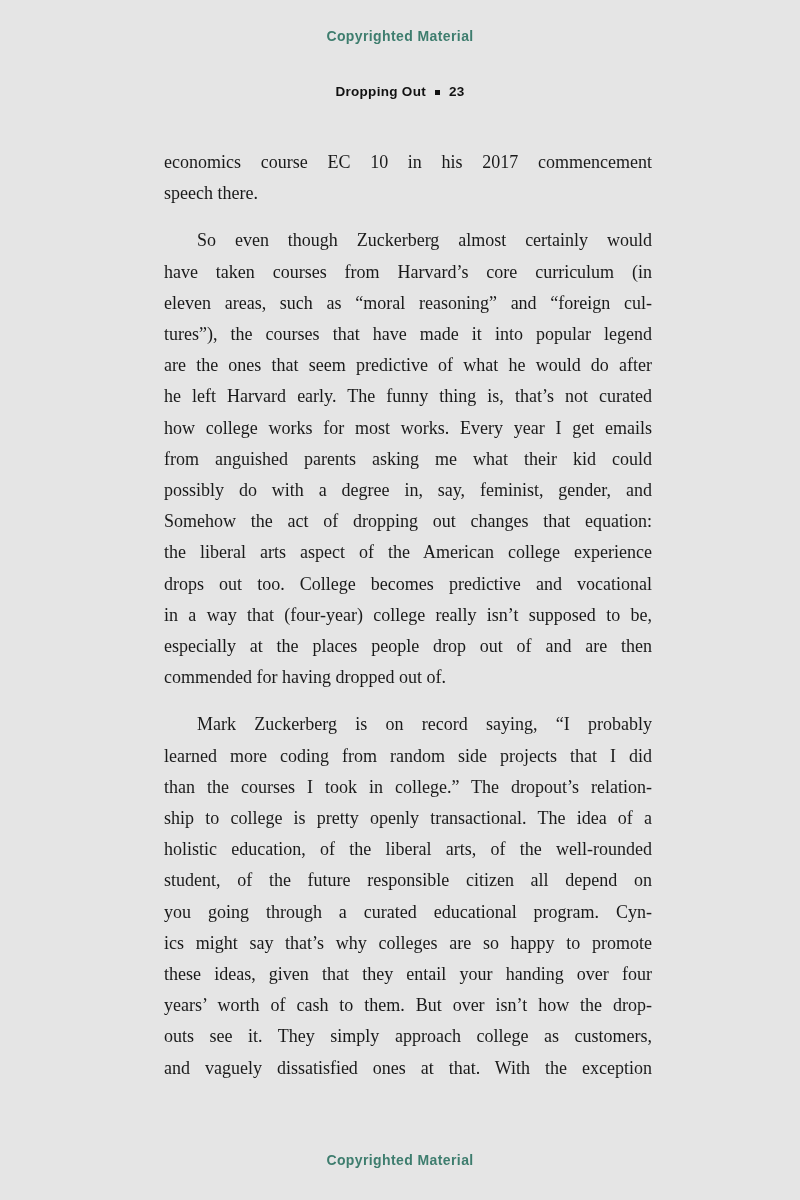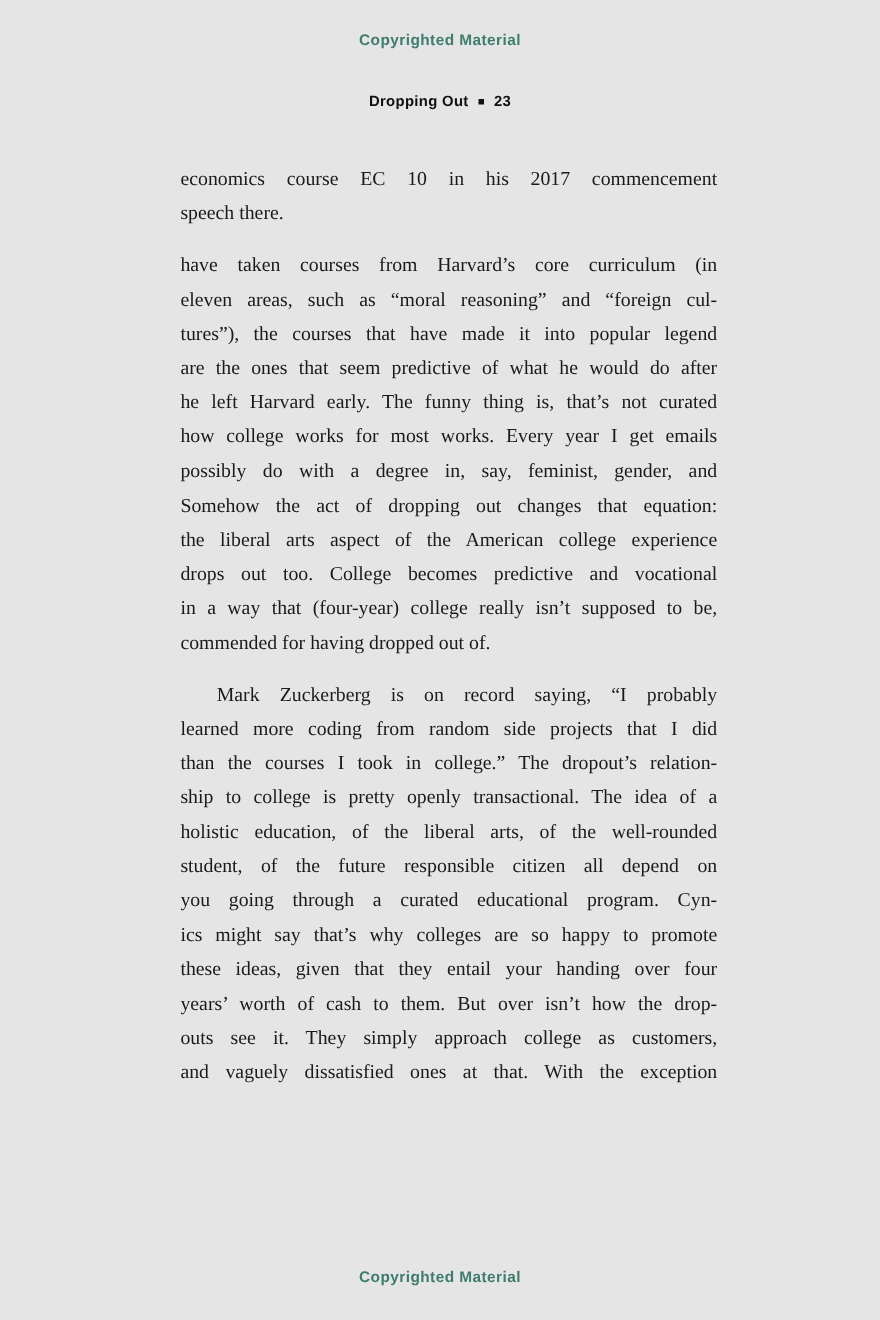--- a/index.html
+++ b/index.html
@@ -81,31 +81,34 @@
     <span class="bullet"></span>
     <span>23</span>
   </div>
 
   <div class="body-text">
       <div class="paragraph">
         <div class="line">economics course EC 10 in his 2017 commencement</div>
         <div class="line last">speech there.</div>
       </div>
       <div class="paragraph">
+        <div class="line indent">So even though Zuckerberg almost certainly would</div>
         <div class="line">have taken courses from Harvard’s core curriculum (in</div>
         <div class="line">eleven areas, such as “moral reasoning” and “foreign cul-</div>
         <div class="line">tures”), the courses that have made it into popular legend</div>
         <div class="line">are the ones that seem predictive of what he would do after</div>
         <div class="line">he left Harvard early. The funny thing is, that’s not curated</div>
         <div class="line">how college works for most works. Every year I get emails</div>
+        <div class="line">from anguished parents asking me what their kid could</div>
         <div class="line">possibly do with a degree in, say, feminist, gender, and</div>
         <div class="line">Somehow the act of dropping out changes that equation:</div>
         <div class="line">the liberal arts aspect of the American college experience</div>
         <div class="line">drops out too. College becomes predictive and vocational</div>
         <div class="line">in a way that (four-year) college really isn’t supposed to be,</div>
+        <div class="line">especially at the places people drop out of and are then</div>
         <div class="line last">commended for having dropped out of.</div>
       </div>
       <div class="paragraph">
         <div class="line indent">Mark Zuckerberg is on record saying, “I probably</div>
         <div class="line">learned more coding from random side projects that I did</div>
         <div class="line">than the courses I took in college.” The dropout’s relation-</div>
         <div class="line">ship to college is pretty openly transactional. The idea of a</div>
         <div class="line">holistic education, of the liberal arts, of the well-rounded</div>
         <div class="line">student, of the future responsible citizen all depend on</div>
         <div class="line">you going through a curated educational program. Cyn-</div>

